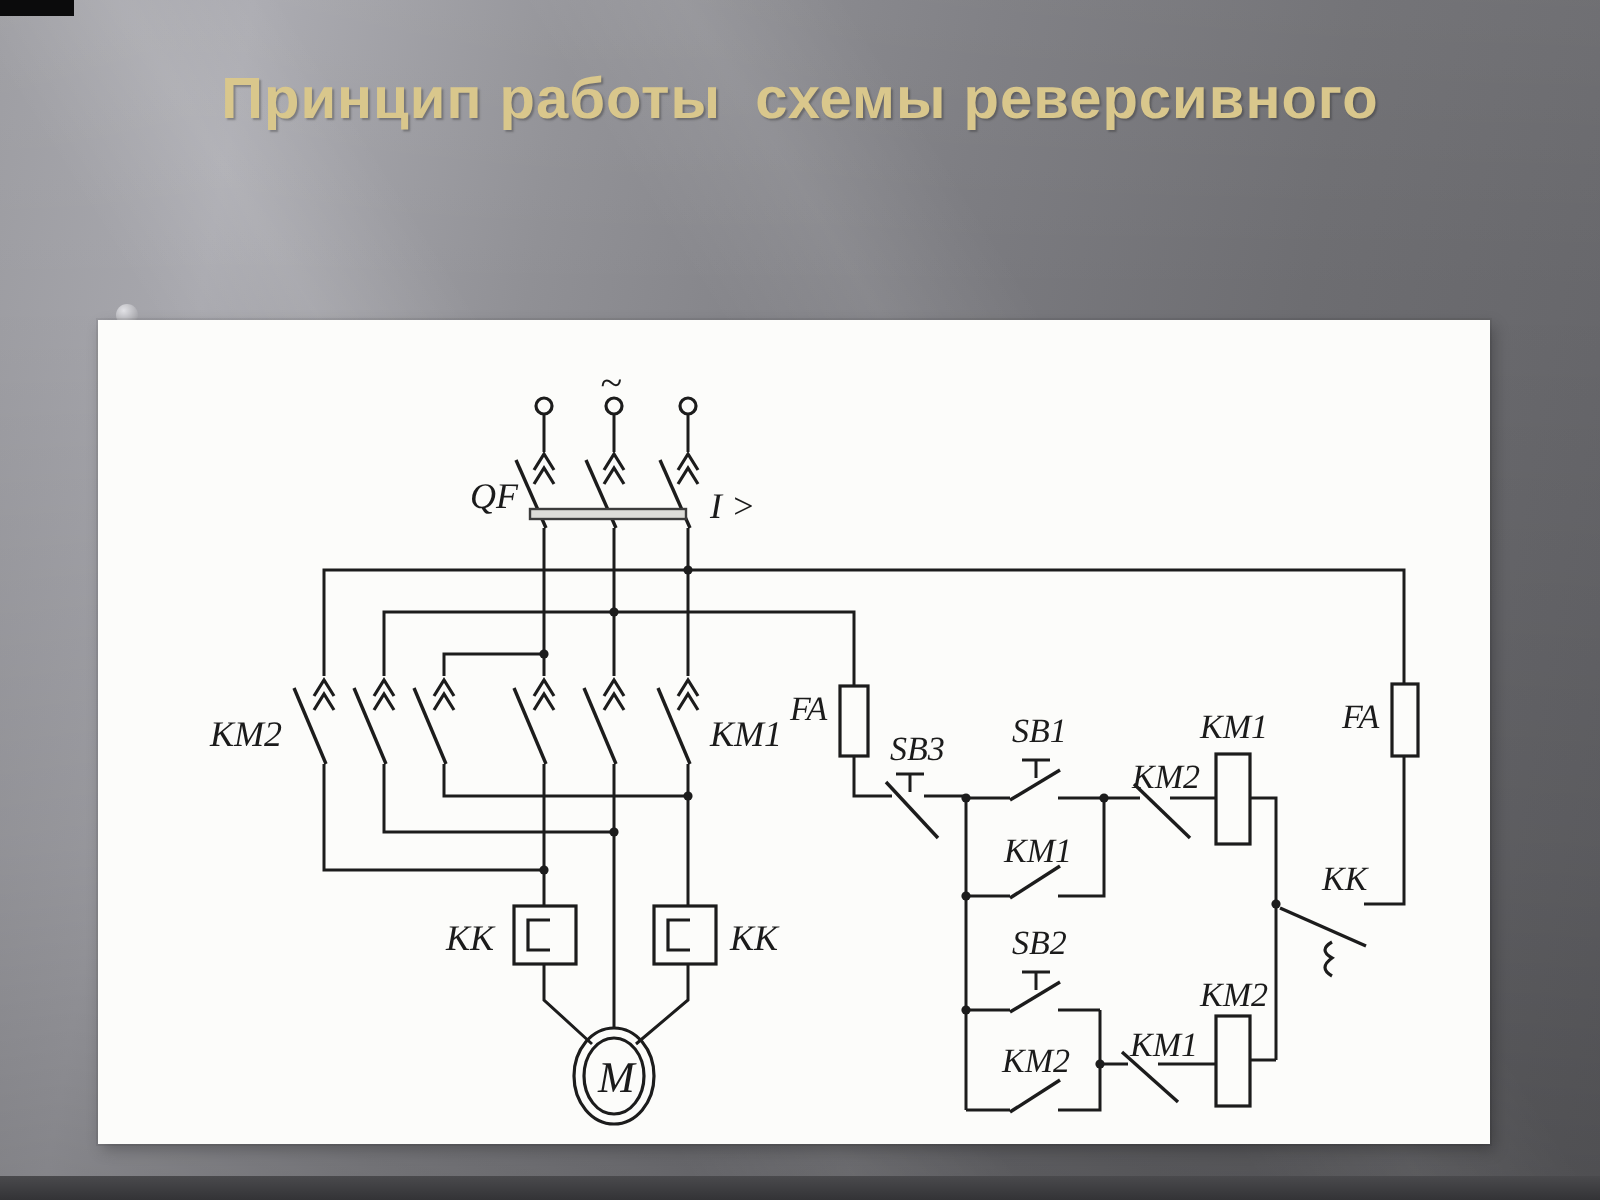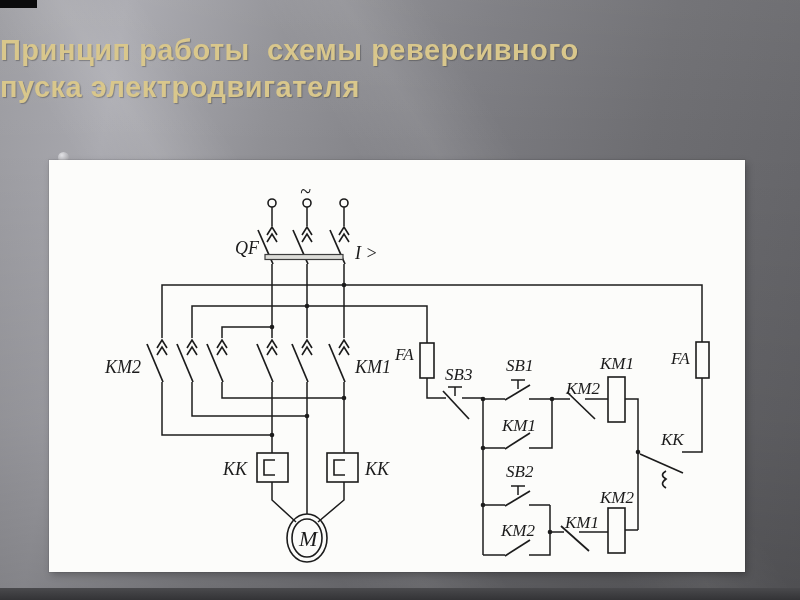--- a/index.html
+++ b/index.html
@@ -11,21 +11,21 @@
   .bg{
     position:absolute;inset:0;width:800px;height:600px;
     background:
       linear-gradient(to bottom, rgba(255,255,255,0.05) 0%, rgba(0,0,0,0) 25%, rgba(0,0,0,0.10) 70%, rgba(0,0,0,0.22) 100%),
       linear-gradient(58deg, rgba(255,255,255,0) 30%, rgba(255,255,255,0.10) 37%, rgba(255,255,255,0) 44%, rgba(255,255,255,0) 54%, rgba(255,255,255,0.08) 61%, rgba(255,255,255,0) 68%),
       linear-gradient(100deg, #9b9ba0 0%, #a8a8ae 14%, #909095 32%, #7b7b80 55%, #6d6d71 75%, #646468 100%);
   }
   .bg-top-wedge{position:absolute;left:0;top:0;width:37px;height:8px;background:#0b0b0c;}
   .bg-bottom-band{position:absolute;left:0;top:588px;width:800px;height:12px;background:linear-gradient(to bottom,#4a4a4d,#333336);}
   .title{
-    position:absolute;left:0;top:32px;width:800px;
+    position:absolute;left:0;top:32px;width:800px;text-align:center;
     font-weight:bold;font-size:29px;line-height:37px;color:#d9c78c;
     text-shadow:1px 1px 1px rgba(40,40,40,0.35);
     letter-spacing:0.5px;
   }
   .title-line{white-space:pre;}
   .bullet{
     position:absolute;left:58px;top:152px;width:11px;height:11px;border-radius:50%;
     background:radial-gradient(circle at 35% 30%, #e2e2e6, #a7a7ac 75%);
   }
   .panel{
@@ -43,21 +43,20 @@
 </style>
 </head>
 <body>
 
 <div class="bg"></div>
 <div class="bg-top-wedge"></div>
 <div class="bg-bottom-band"></div>
 
 <div class="title">
   <div class="title-line">Принцип работы  схемы реверсивного</div>
-  <div class="title-line">пуска электродвигателя</div>
 </div>
 
 <div class="bullet"></div>
 
 <div class="panel">
 <svg width="696" height="412" viewBox="0 0 696 412">
   <defs>
     <g id="arr">
       <path d="M-5,9 L0,1 L5,9 M-5,16 L0,8 L5,16" fill="none" stroke="#1c1c1c" stroke-width="1.6"></path>
     </g>

